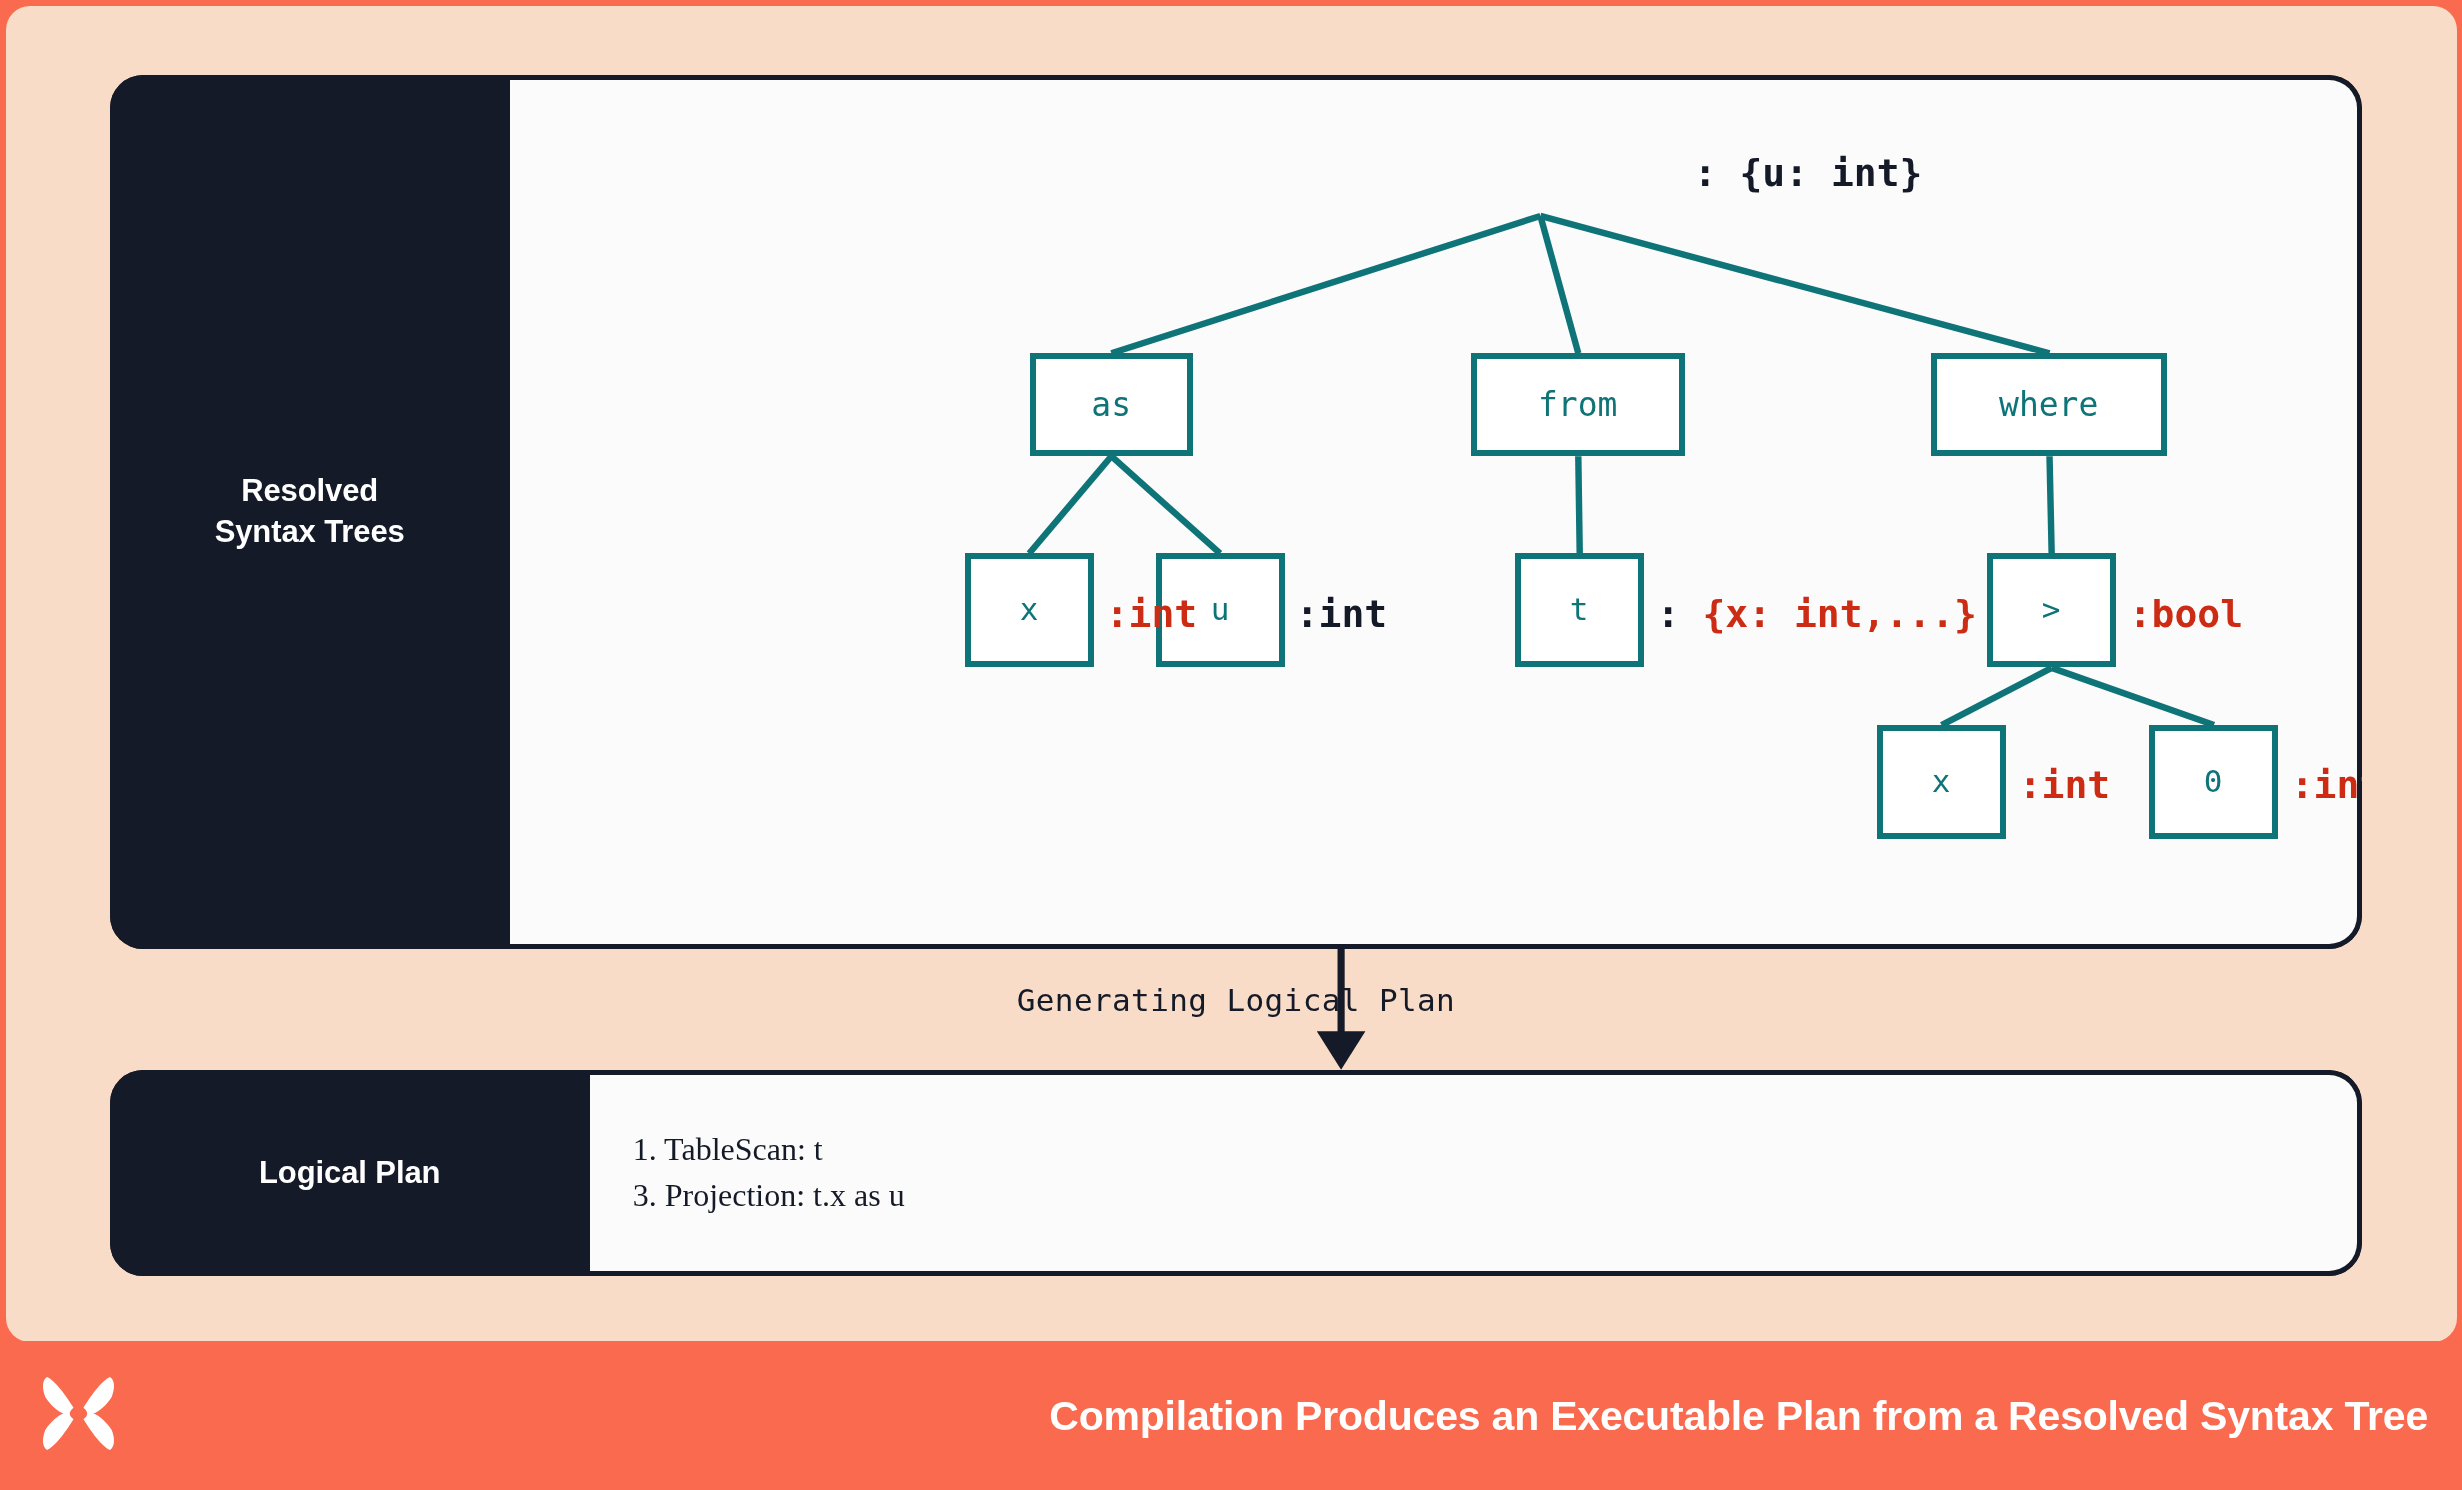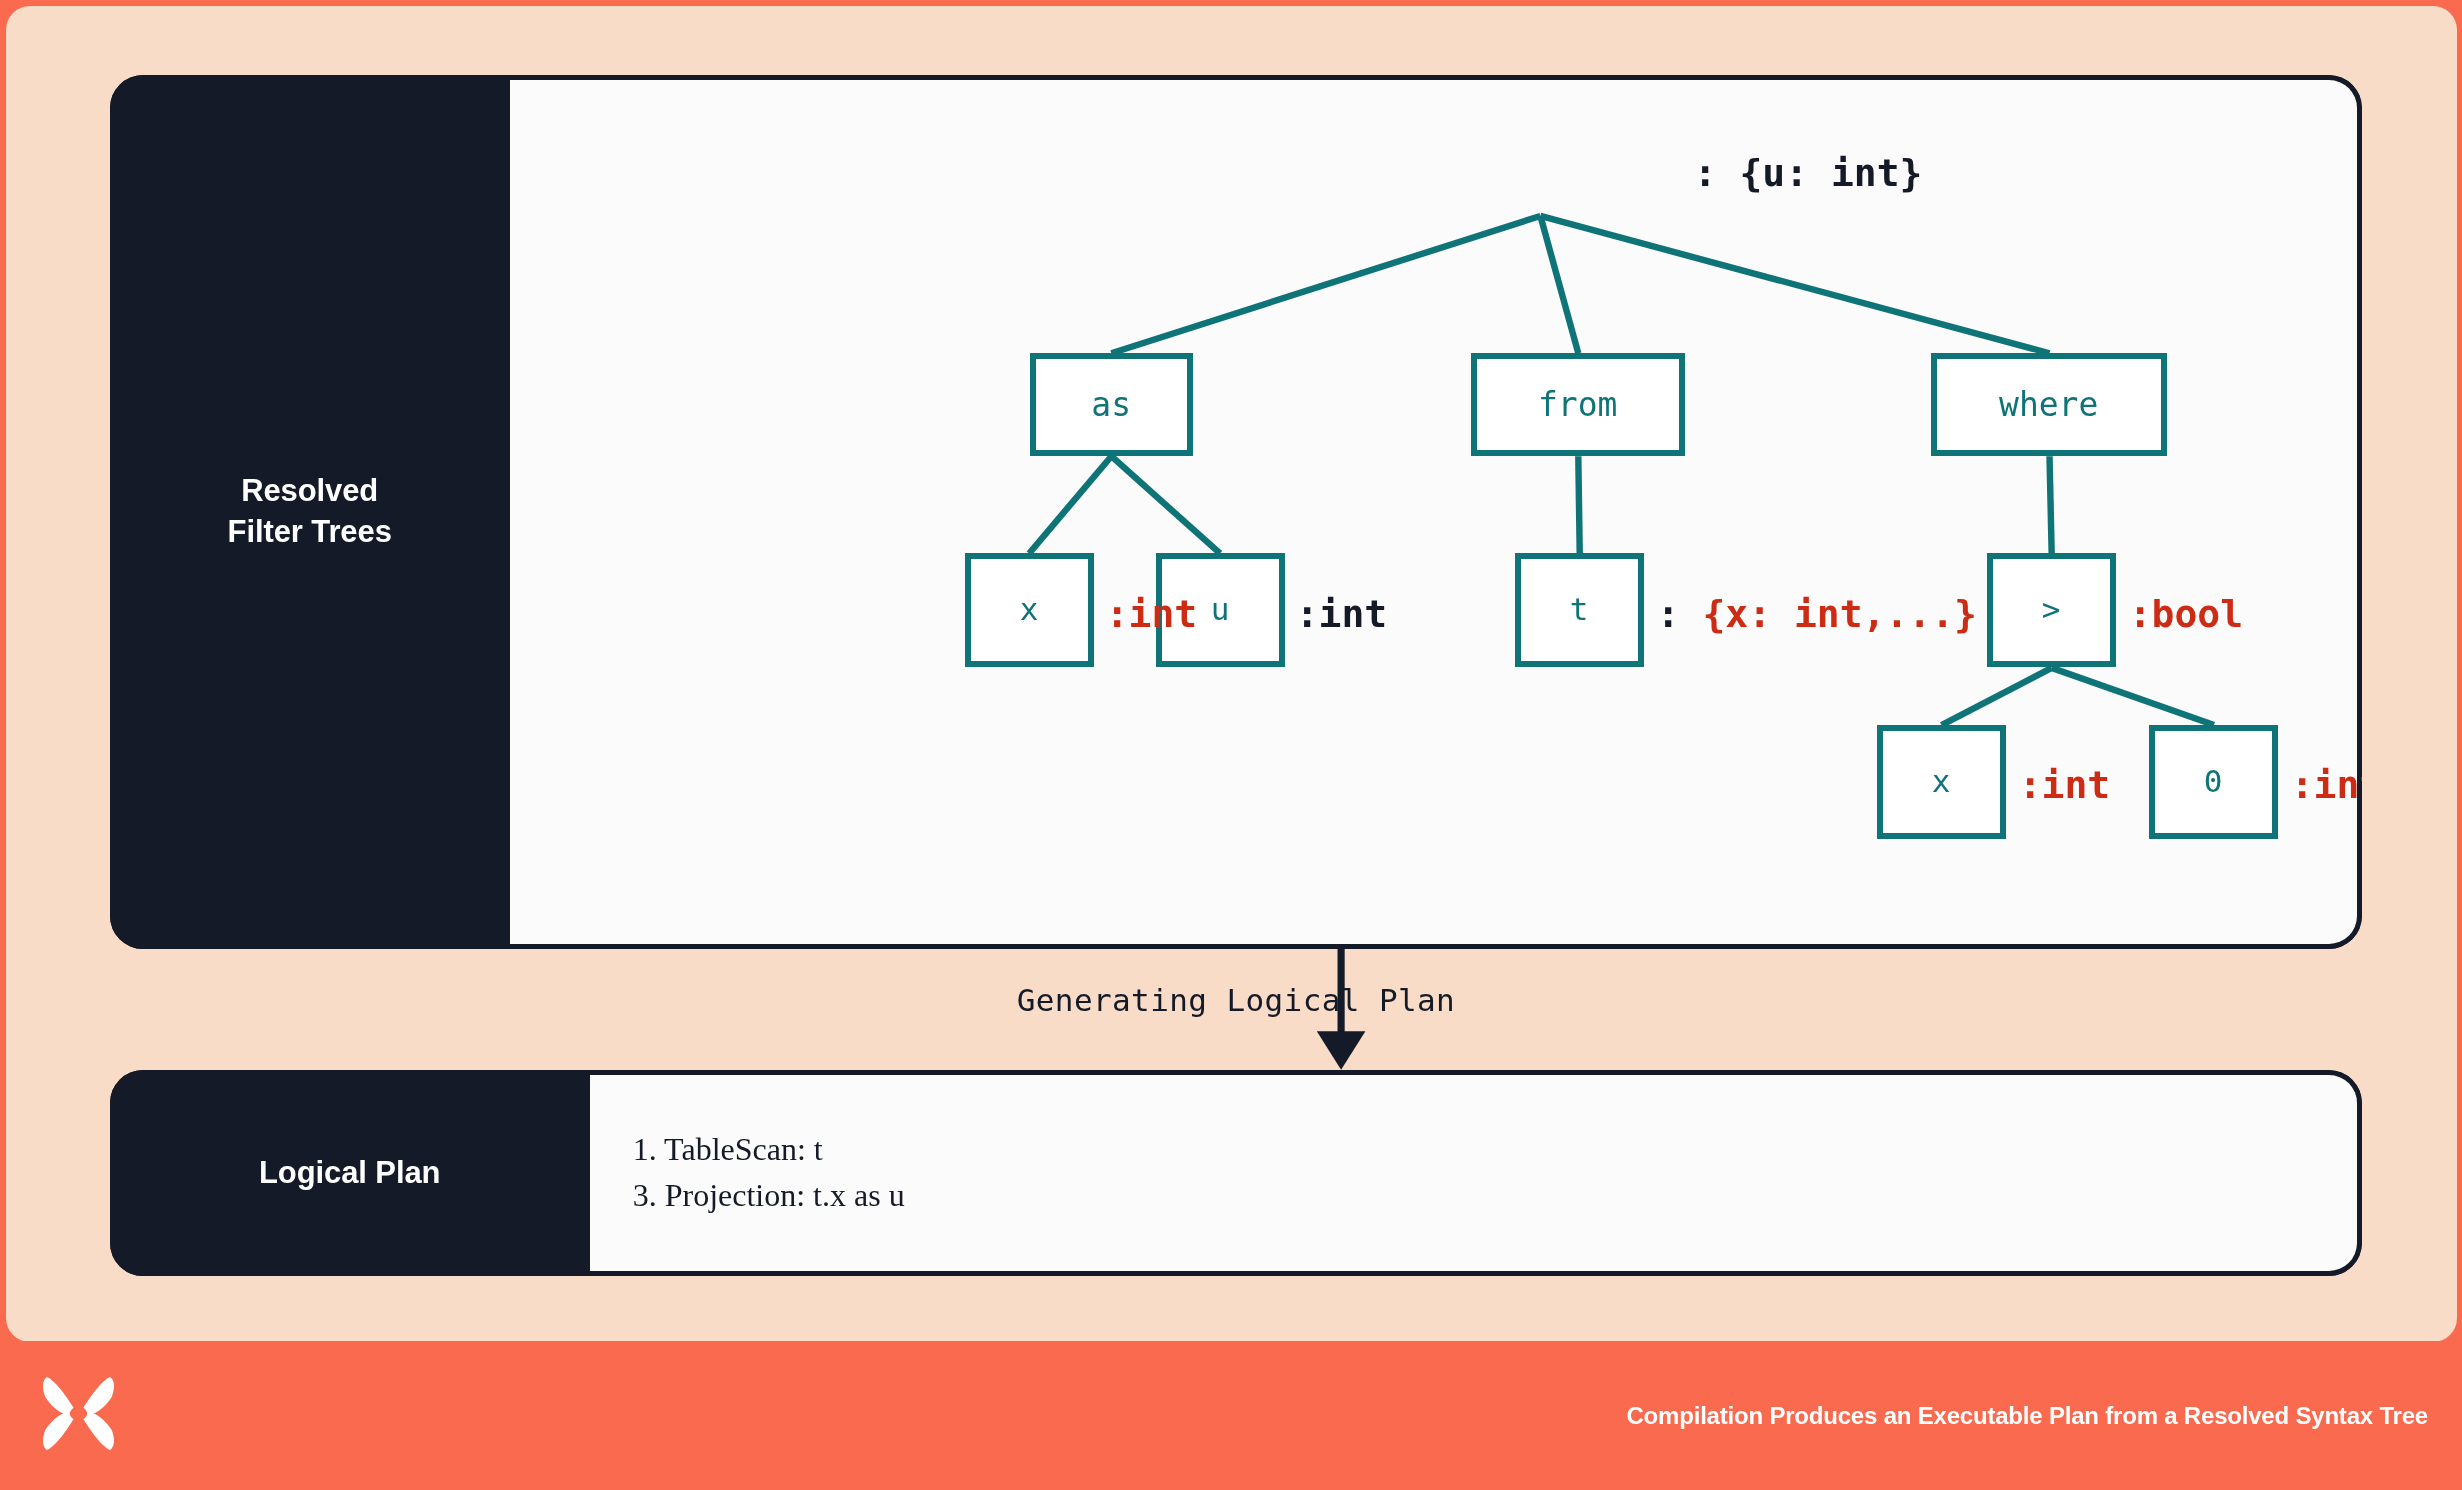--- a/index.html
+++ b/index.html
@@ -88,36 +88,36 @@
   }
 
   
   .footer{
     position:absolute; left:0; bottom:0; width:2462px; height:149px;
     background:#FA6A4E; display:flex; align-items:center;
   }
   .logo{ position:absolute; left:37px; top:31px; width:83px; height:83px; }
   .footer-caption{
     position:absolute; right:34px; top:50%; transform:translateY(-50%);
-    color:#FFFFFF; font-size:24px; font-weight:700;
+    color:#FFFFFF; font-size:41px; font-weight:700;
     font-family:"Liberation Sans", sans-serif; letter-spacing:-0.2px;
     white-space:nowrap;
   }
 </style>
 </head>
 <body>
 
 <div class="poster">
   <div class="frame">
 
     <div class="panel" id="tree-panel">
       <div class="panel-rail">
         <div class="rail-label">
           <span>Resolved</span><br>
-          <span>Filter Trees</span>
+          <span>Syntax Trees</span>
         </div>
       </div>
       <div class="panel-body">
         <div class="tree-canvas" id="tree-canvas">
           <svg class="tree-svg" id="tree-edges" width="1852" height="874" viewBox="0 0 2590 1222">
               <line x1="1441" y1="190" x2="841" y2="382" stroke="#0E7478" stroke-width="9"></line>
               <line x1="1441" y1="190" x2="1494" y2="382" stroke="#0E7478" stroke-width="9"></line>
               <line x1="1441" y1="190" x2="2153" y2="382" stroke="#0E7478" stroke-width="9"></line>
               <line x1="841" y1="526" x2="726" y2="662" stroke="#0E7478" stroke-width="9"></line>
               <line x1="841" y1="526" x2="993" y2="662" stroke="#0E7478" stroke-width="9"></line>

